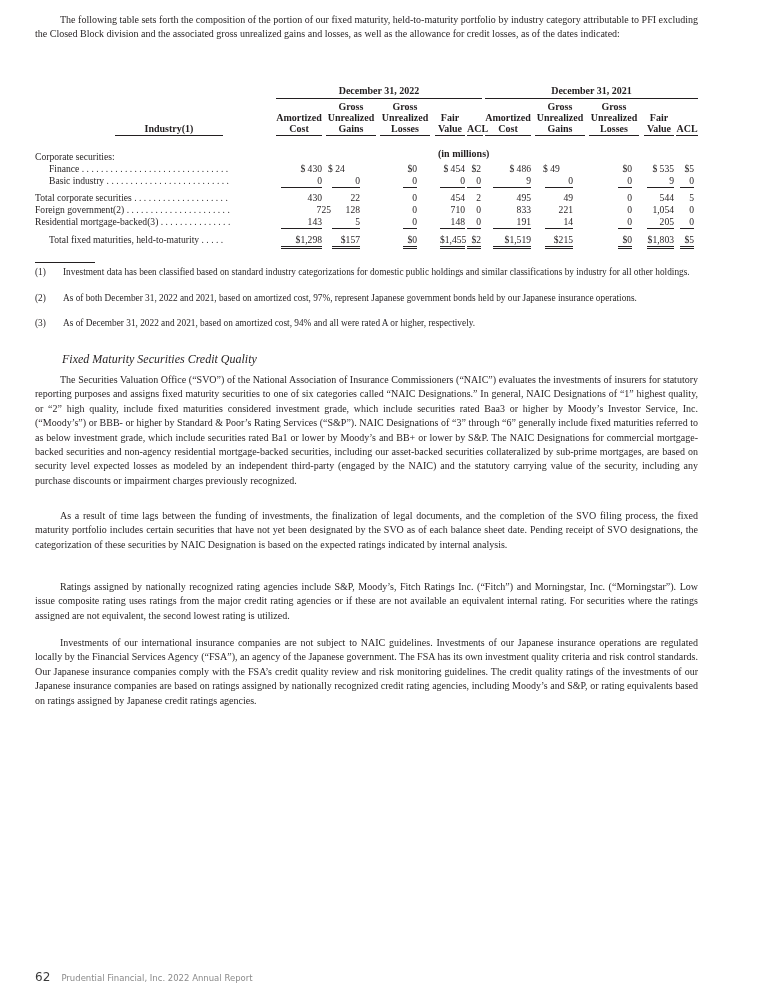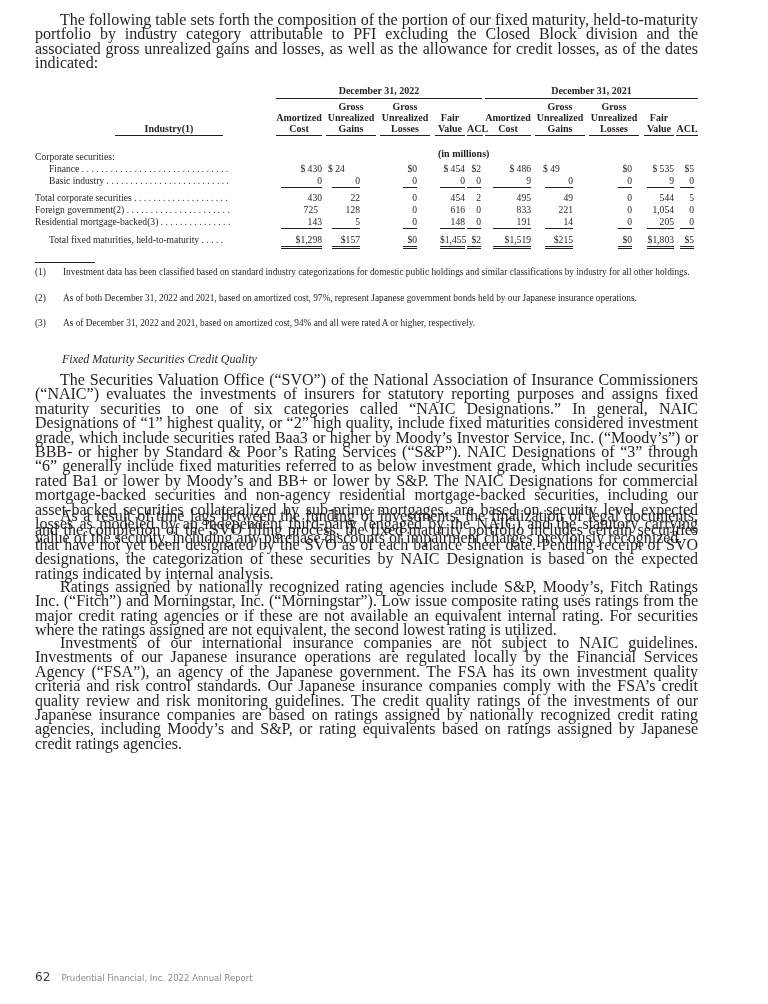--- a/index.html
+++ b/index.html
@@ -3,21 +3,21 @@
 <meta charset="utf-8">
 <style>
   html, body { margin: 0; padding: 0; background: #ffffff; }
   body {
     width: 768px; height: 1004px; position: relative; overflow: hidden;
     font-family: "Liberation Serif", "DejaVu Serif", serif;
     color: #231f20;
   }
   .page { position: absolute; left: 35px; top: 0; width: 663px; }
   p.body {
-    font-size: 16px; line-height: 14.4px; text-align: justify;
+    font-size: 10px; line-height: 14.4px; text-align: justify;
     margin: 0; text-indent: 25px;
   }
   #intro { position: absolute; top: 13px; left: 0; width: 663px; }
 
   
   .tbl { position: absolute; top: 85px; left: 0; width: 663px; font-size: 9.6px; }
   .yr { position: absolute; top: 0; font-weight: bold; text-align: center; font-size: 10px; border-bottom: 1.5px solid #231f20; padding-bottom: 2px; }
   .hdr { position: absolute; top: 16px; font-weight: bold; text-align: center; line-height: 11px; font-size: 10px; border-bottom: 1.5px solid #231f20; padding-bottom: 1px; }
   .hdr-ind { position: absolute; top: 38px; left: 80px; width: 108px; font-weight: bold; text-align: center; font-size: 10px; border-bottom: 1.5px solid #231f20; padding-bottom: 1px; }
   .unit { position: absolute; top: 63px; left: 403px; font-weight: bold; font-size: 10px; }
@@ -152,24 +152,24 @@
       <span class="cell" style="left:432px;width:14px;">2</span>
       <span class="cell" style="left:458px;width:38px;">495</span>
       <span class="cell" style="left:510px;width:28px;">49</span>
       <span class="cell" style="left:583px;width:14px;">0</span>
       <span class="cell" style="left:612px;width:27px;">544</span>
       <span class="cell" style="left:645px;width:14px;">5</span>
     </div>
 
     <div class="row" style="top:119px;">
       <span class="lbl" style="width:226px;"><span>Foreign government(2)</span> <span class="dots">. . . . . . . . . . . . . . . . . . . . . .</span></span>
-      <span class="cell" style="left:242px;width:41px;">725</span>
+      <span class="cell" style="left:255px;width:41px;">725</span>
       <span class="cell" style="left:297px;width:28px;">128</span>
       <span class="cell" style="left:368px;width:14px;">0</span>
-      <span class="cell" style="left:405px;width:25px;">616</span>
+      <span class="cell" style="left:405px;width:25px;">710</span>
       <span class="cell" style="left:432px;width:14px;">0</span>
       <span class="cell" style="left:458px;width:38px;">833</span>
       <span class="cell" style="left:510px;width:28px;">221</span>
       <span class="cell" style="left:583px;width:14px;">0</span>
       <span class="cell" style="left:612px;width:27px;">1,054</span>
       <span class="cell" style="left:645px;width:14px;">0</span>
     </div>
 
     <div class="row" style="top:131px;">
       <span class="lbl" style="width:226px;"><span>Residential mortgage-backed(3)</span> <span class="dots">. . . . . . . . . . . . . . .</span></span>

